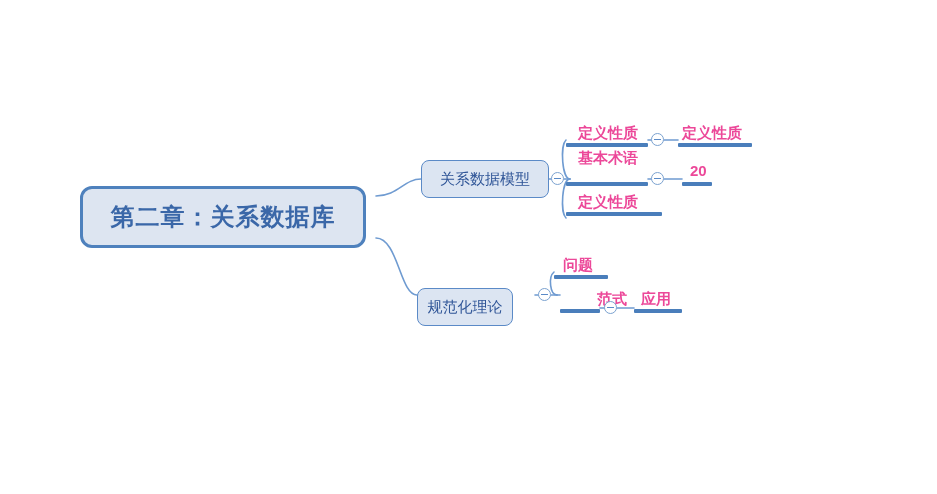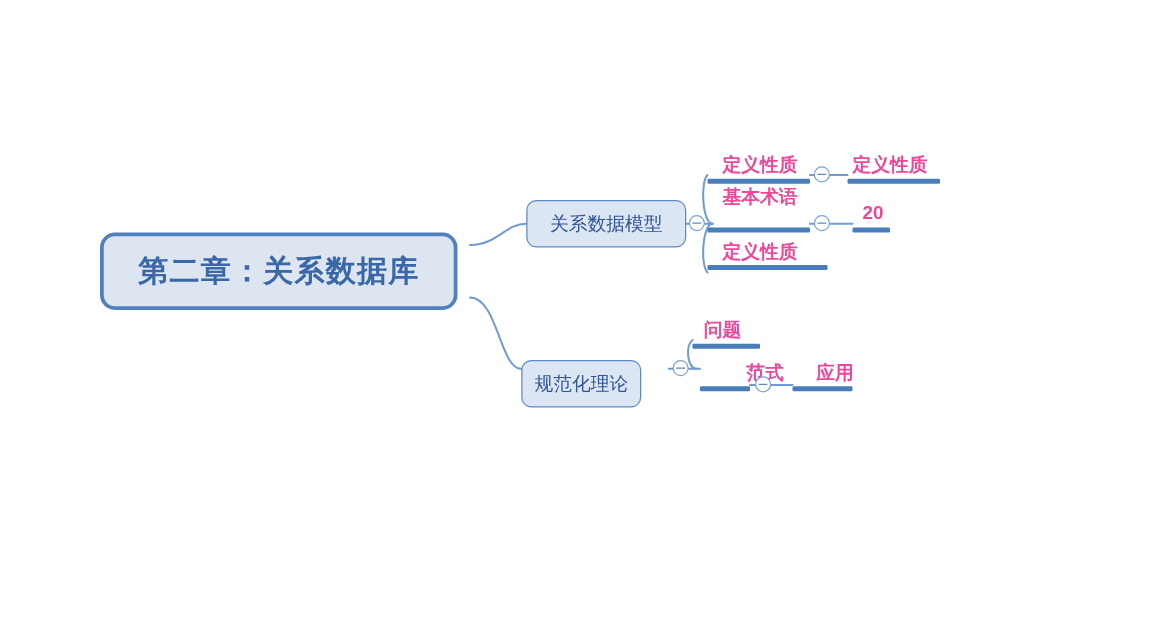--- a/index.html
+++ b/index.html
@@ -201,18 +201,18 @@
     <span class="leaf-label">问题</span>
   </div>
   <div class="leaf-underline" style="left:554px; top:275px; width:54px;"></div>
 
   <div class="leaf" style="left:597px; top:290px;">
     <span class="leaf-label">范式</span>
   </div>
   <div class="leaf-underline" style="left:560px; top:309px; width:40px;"></div>
   <div class="toggle" style="left:604px; top:301px;"></div>
 
-  <div class="leaf" style="left:641px; top:290px;margin-left:12px;">
+  <div class="leaf" style="left:641px; top:290px;">
     <span class="leaf-label">应用</span>
   </div>
   <div class="leaf-underline" style="left:634px; top:309px; width:48px;"></div>
 
 </div>
 
 </body></html>

